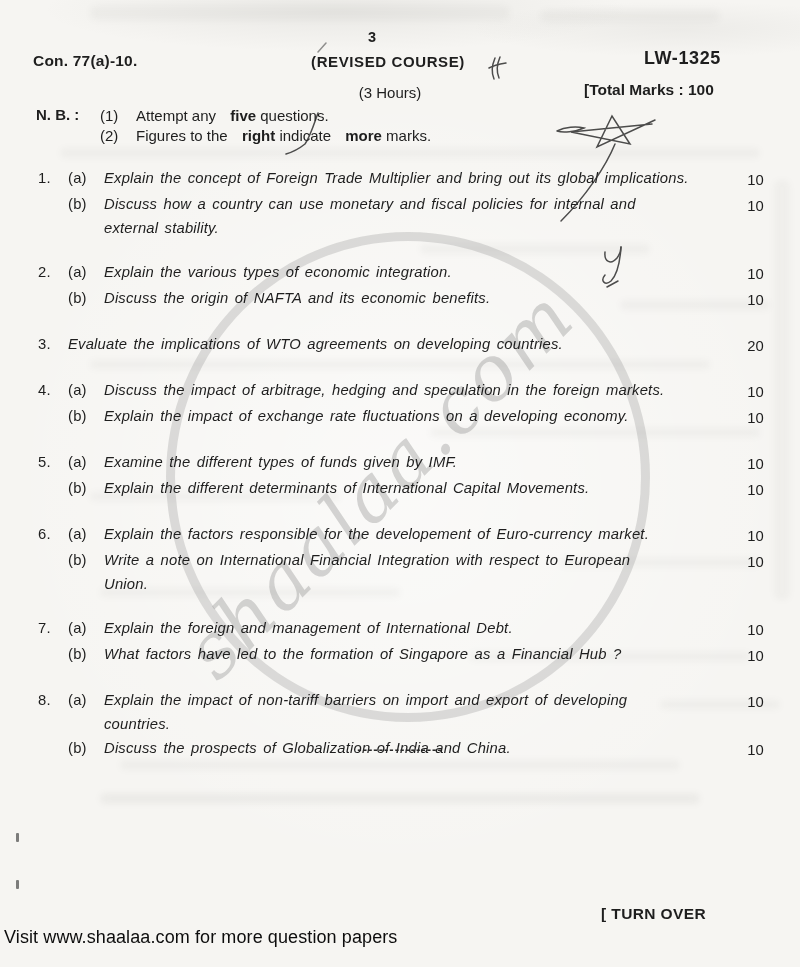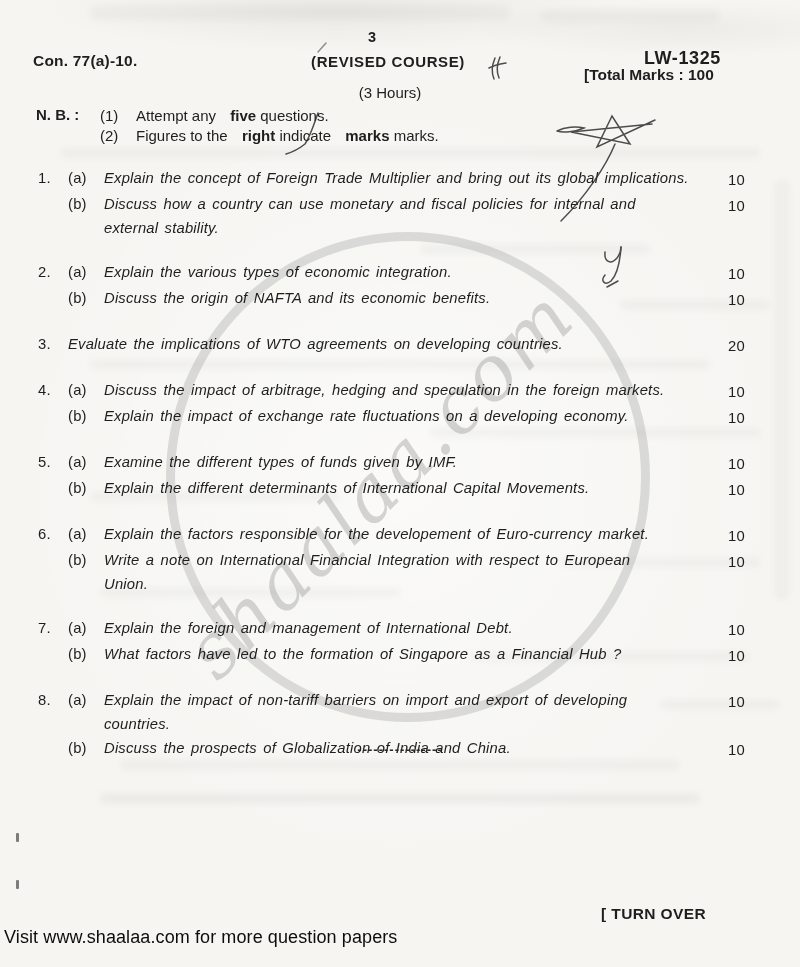--- a/index.html
+++ b/index.html
@@ -15,36 +15,36 @@
   }
   .abs { position:absolute; }
   .b { font-weight:bold;margin-left:10px; }
 
   
   .page-num   { top:29px; left:352px; width:40px; text-align:center; font-weight:bold; font-size:14.5px; }
   .left-code  { top:52px; left:33px;  font-weight:bold; font-size:15.5px; letter-spacing:0.2px; }
   .course     { top:53px; left:296px; width:184px; text-align:center; font-weight:bold; font-size:15px; letter-spacing:0.6px; }
   .right-code { top:48px; left:644px; font-weight:bold; font-size:18px; letter-spacing:0.6px; }
   .hours      { top:84px; left:350px; width:80px; text-align:center; font-size:15px; }
-  .total-marks{ top:66px; left:584px; font-weight:bold; font-size:15.5px; }
+  .total-marks{ top:81px; left:584px; font-weight:bold; font-size:15.5px; }
 
   
   .nb { top:106px; left:36px; font-size:15px; display:flex; }
   .nb-label { width:64px; font-weight:bold; flex:none; }
   .nb-item { display:flex; line-height:19.5px; }
   .nb-num { width:36px; flex:none; }
 
   
   .questions { top:166px; left:38px; width:726px; font-size:14.8px; }
   .q-block { margin-bottom:20px; }
   .q-row { display:flex; line-height:24px; letter-spacing:0.2px; }
   .q-num   { width:30px; flex:none; }
   .q-label { width:36px; flex:none; }
   .q-text  { flex:1; word-spacing:2px;font-style:italic; }
-  .q-marks { width:36px; flex:none; padding-top:2px; }
+  .q-marks { width:36px; flex:none; text-align:right; padding-top:2px; }
 
   .divider { top:742px; left:0; width:800px; text-align:center; font-size:13px; font-weight:bold; letter-spacing:1px; color:#2a2a2a; }
 
   .turn-over { top:905px; left:601px; font-weight:bold; font-size:15.5px; letter-spacing:0.4px; }
   .promo { top:927px; left:4px; font-size:18px; letter-spacing:0.1px; color:#0d0d0d; }
 
   
   .wm-ring {
     top:232px; left:166px; width:466px; height:472px;
     border:9px solid rgba(150,150,150,0.30); border-radius:50%;
@@ -116,21 +116,21 @@
 
   <div class="abs nb">
     <div class="nb-label">N. B. :</div>
     <div class="nb-items">
         <div class="nb-item">
           <span class="nb-num">(1)</span>
           <span class="nb-text"><span>Attempt any </span><span class="b">five</span><span> questions.</span></span>
         </div>
         <div class="nb-item">
           <span class="nb-num">(2)</span>
-          <span class="nb-text"><span>Figures to the </span><span class="b">right</span><span> indicate </span><span class="b">marks</span><span> marks.</span></span>
+          <span class="nb-text"><span>Figures to the </span><span class="b">right</span><span> indicate </span><span class="b">more</span><span> marks.</span></span>
         </div>
       </div>
   </div>
 
   <div class="abs questions">
       <div class="q-block">
         <div class="q-row">
           <span class="q-num">1.</span>
           <span class="q-label">(a)</span>
           <span class="q-text">

